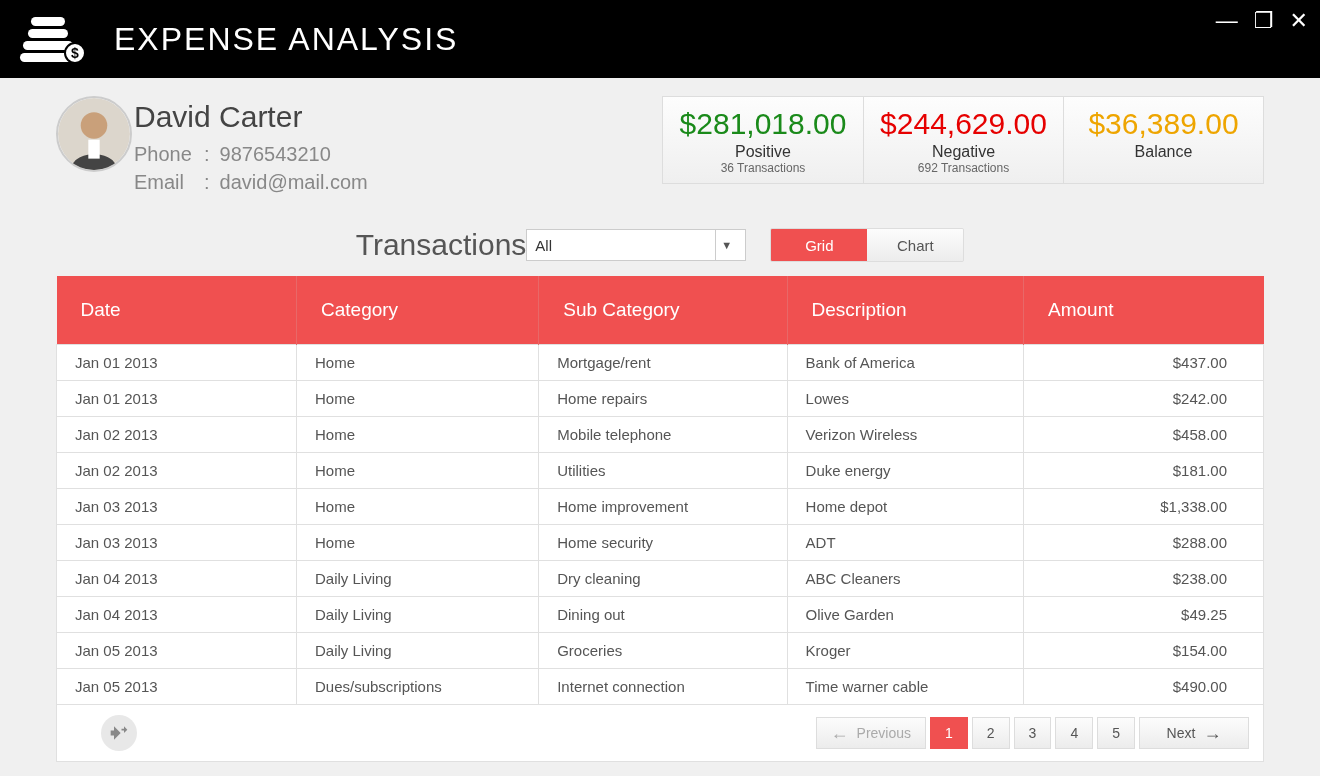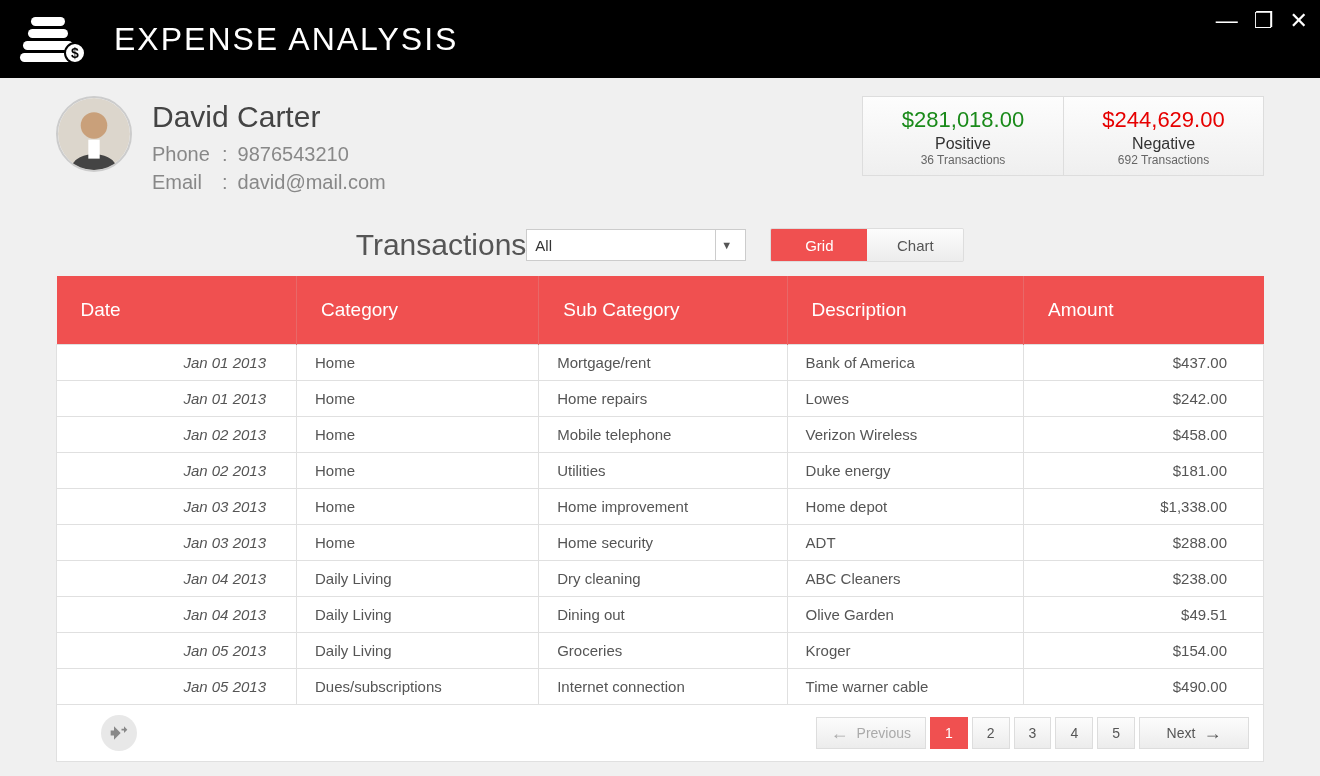--- a/index.html
+++ b/index.html
@@ -11,50 +11,50 @@
   .coin.s { width: 34px; }
   .coin.m { width: 40px; }
   .coin.l { width: 50px; }
   .coin.xl { width: 56px; }
   .dollar-badge { width: 22px; height: 22px; border-radius: 50%; background: #fff; color:#000; font-weight:bold; font-size:14px; display:flex; align-items:center; justify-content:center; margin-left:-12px; margin-bottom:-2px; border:2px solid #000;}
   .app-title { color: #fff; font-size: 32px; font-weight: 300; letter-spacing: 2px; }
   .win-controls { position: absolute; right: 12px; top: 8px; display: flex; gap: 16px; color: #fff; }
   .win-btn { font-size: 22px; cursor: pointer; }
   .content { padding: 18px 56px 0 56px; }
   .profile-row { display: flex; align-items: flex-start; justify-content: space-between; }
-  .profile { display: flex; align-items: flex-start; gap: 20px; }
+  .profile { display: flex; align-items: flex-start; gap: 2px; }
   .avatar { width: 76px; height: 76px; border-radius: 50%; border: 2px solid #ccc; position:relative; overflow:hidden;}
   .avatar svg { width:100%; height:100%; }
   .profile-info { color: #888; font-size: 20px; line-height: 1.4; font-weight:300;}
   .profile-name { font-size: 30px; color: #444; font-weight: 300; margin-bottom:2px;}
   .profile-info .row { display:flex; gap:10px;}
   .profile-info .row .k { width:60px;}
   .summary { display: flex; border: 1px solid #ddd; background:#fafafa;}
   .summary-box { width: 200px; text-align: center; padding: 10px 12px 8px; background: linear-gradient(#fdfdfd,#efefef); }
   .summary-box + .summary-box { border-left: 1px solid #ddd; }
-  .summary-amount { font-size: 22px; font-weight: 400; }
+  .summary-amount { font-size: 30px; font-weight: 400; }
   .pos { color: #1a8a1a; }
   .neg { color: #e60000; }
   .bal { color: #eea500; }
   .summary-lbl { font-size: 16px; color: #333; margin-top:2px;}
   .summary-sub { font-size: 12px; color: #666; }
   .toolbar { display: flex; align-items: center; justify-content: center; margin-top: 32px; }
   .sec-title { font-size: 30px; font-weight: 300; color: #555; }
   .toolbar-right { display: flex; gap: 24px; align-items:center;}
   .filter-select { width: 220px; height: 32px; border: 1px solid #ccc; background: #fff; display:flex; align-items:center; justify-content:space-between; padding:0 8px; font-size:15px; position:relative;}
   .filter-select .dd { width:22px; height:30px; border-left:1px solid #ccc; display:flex; align-items:center; justify-content:center; font-size:11px; color:#555;}
   .view-toggle { display: flex; border: 1px solid #ddd; border-radius:2px; overflow:hidden;}
   .view-btn { width: 96px; height: 32px; display:flex; align-items:center; justify-content:center; font-size:15px; background: linear-gradient(#fcfcfc,#ececec); color:#555; cursor:pointer; position:relative;}
   .view-btn.active { background: #f05050; color: #fff; }
   .view-btn.active::after { content:''; position:absolute; bottom:-7px; left:50%; transform:translateX(-50%); border:6px solid transparent; border-top-color:#f05050;}
   table { width: 100%; border-collapse: collapse; margin-top: 14px; font-size: 15px; }
   thead th { background: #f05050; color: #fff; font-weight: 300; font-size: 19px; text-align: left; padding: 23px 24px; border-right:1px solid #e86868;}
   thead th:last-child { border-right:none; }
   tbody td { border: 1px solid #e0e0e0; padding: 9px 18px; color: #555; background:#fff;}
-  .col-date { text-align: right; width: 240px; padding-right:30px;font-style:italic;}
+  .col-date { text-align: left; width: 240px; padding-right:30px;}
   .col-amount { text-align: right; width: 240px; padding-right:36px;}
   .table-footer { display:flex; align-items:center; justify-content:space-between; border:1px solid #e0e0e0; border-top:none; background:#fff; padding:10px 14px;}
   .export-btn { width:36px; height:36px; border-radius:50%; background:#e8e8e8; display:flex; align-items:center; justify-content:center; margin-left:30px; cursor:pointer;}
   .export-btn svg { width:20px; height:20px; }
   .pager { display:flex; gap:0; align-items:center;}
   .page-btn { border:1px solid #ddd; background:linear-gradient(#fcfcfc,#ececec); height:32px; min-width:36px; padding:0 14px; display:flex; align-items:center; justify-content:center; font-size:14px; color:#555; cursor:pointer; margin-left:4px;}
   .page-btn.active { background:#f05050; color:#fff; border-color:#f05050;}
   .page-btn.nav { min-width:110px; gap:8px;}
   .page-btn.nav.disabled { color:#aaa; cursor:default;}
   .arrow { font-size:18px;}
@@ -109,20 +109,25 @@
       <div class="summary-box">
         <div class="summary-amount pos">$281,018.00</div>
         <div class="summary-lbl">Positive</div>
         <div class="summary-sub">36 Transactions</div>
       </div>
       <div class="summary-box">
         <div class="summary-amount neg">$244,629.00</div>
         <div class="summary-lbl">Negative</div>
         <div class="summary-sub">692 Transactions</div>
       </div>
+      <div class="summary-box">
+        <div class="summary-amount bal">$36,389.00</div>
+        <div class="summary-lbl">Balance</div>
+        <div class="summary-sub"></div>
+      </div>
     </div>
   </div>
 
   <div class="toolbar">
     <div class="sec-title">Transactions</div>
     <div class="toolbar-right">
       <div class="filter-select">
         <span>All</span>
         <span class="dd">▼</span>
       </div>
@@ -191,21 +196,21 @@
   <td>Daily Living</td>
   <td>Dry cleaning</td>
   <td>ABC Cleaners</td>
   <td class="col-amount">$238.00</td>
         </tr>
         <tr>
           <td class="col-date">Jan 04 2013</td>
   <td>Daily Living</td>
   <td>Dining out</td>
   <td>Olive Garden</td>
-  <td class="col-amount">$49.51</td>
+  <td class="col-amount">$49.25</td>
         </tr>
         <tr>
           <td class="col-date">Jan 05 2013</td>
   <td>Daily Living</td>
   <td>Groceries</td>
   <td>Kroger</td>
   <td class="col-amount">$154.00</td>
         </tr>
         <tr>
           <td class="col-date">Jan 05 2013</td>

